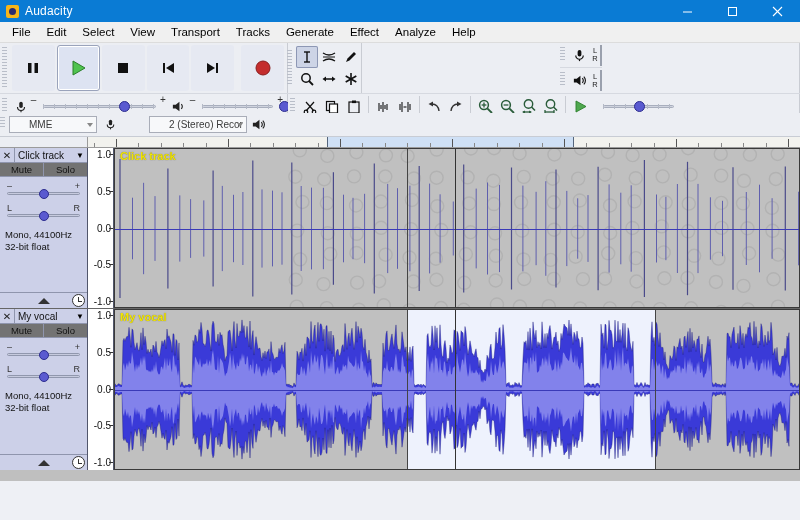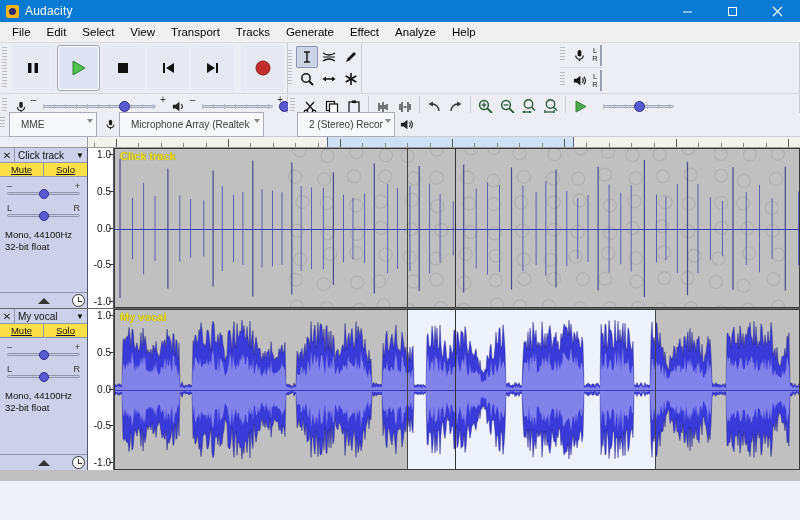--- a/index.html
+++ b/index.html
@@ -78,22 +78,22 @@
   .meter .lr { width:9px; font-size:7.5px; line-height:8px; color:#222; text-align:center;}
   .meterbar { position:relative; height:20px; border:1px solid #9aa0ad; background:#fff; overflow:hidden;}
   .meterbar .tk { position:absolute; top:0; width:1px; height:3px; background:#777; }
   .meterbar .lbl { position:absolute; top:3px; font-size:8.5px; color:#111; transform:translateX(-50%); white-space:nowrap;}
   .meterbar .green { position:absolute; left:0; top:0; bottom:0; background:#62d46a; }
   .meterbar .overlay { position:absolute; left:0; right:0; top:3px; text-align:center;
         font-size:8.5px; color:#111; background:transparent; }
 
   
   .combo {
-    height:25px; border:1px solid #a9adb8; background:#f7f8fa; display:flex; align-items:center;
-    padding:0 11px; font-size:10px; color:#3a3a3a; position:relative; overflow:hidden; white-space:nowrap;
+    height:17px; border:1px solid #a9adb8; background:#f7f8fa; display:flex; align-items:center;
+    padding:0 19px; font-size:10px; color:#3a3a3a; position:relative; overflow:hidden; white-space:nowrap;
   }
   .combo .arr { position:absolute; right:3px; top:6px; width:0;height:0;
       border-left:3px solid transparent;border-right:3px solid transparent;border-top:4px solid #888; }
 
   
   .ruler { height:28px; background:#f2f2ee; border-bottom:1px solid #9b9b9b; position:relative; overflow:hidden;}
   .ruler .lpane { position:absolute; left:0; top:0; width:88px; height:100%; background:#eceef3;
                   border-right:1px solid #9b9b9b; }
   .ruler .pinbtn { position:absolute; left:12px; top:3px; width:20px;height:18px;
         background:#eceef3; }
@@ -111,21 +111,21 @@
   .track { position:relative; display:flex; }
   .tpanel { width:88px; background:#ccd0e8; border-right:1px solid #51566b; position:relative;
             display:flex; flex-direction:column; }
   .tpanel .hdr { display:flex; align-items:center; height:15px; border-bottom:1px solid #8f95ad; }
   .tpanel .xbtn { width:15px; height:15px; display:flex;align-items:center;justify-content:center;
                   border-right:1px solid #8f95ad; font-size:10px; color:#222;}
   .tpanel .tname { flex:1; font-size:10px; padding-left:3px; color:#111; white-space:nowrap; overflow:hidden;}
   .tpanel .dd { width:14px; display:flex;align-items:center;justify-content:center; }
   .tpanel .msrow { display:flex; height:14px; border-bottom:1px solid #8f95ad; }
   .tpanel .msbtn { flex:1; display:flex;align-items:center;justify-content:center; font-size:9.5px;
-       color:#111; background:#fde047;text-decoration:underline; }
+       color:#111; background:#737373; }
   .tpanel .msbtn:first-child { border-right:1px solid #8f95ad; }
   .tpanel .sliders { padding:4px 5px 2px 5px; }
   .tpanel .tsl { position:relative; height:20px; margin-bottom:2px; }
   .tpanel .tsl .bar { position:absolute; left:2px; right:2px; top:11px; height:3px;
       background:#c6cade; border:1px solid #9097ad; border-radius:2px; }
   .tpanel .tsl .th { position:absolute; width:10px;height:10px;border-radius:50%;
       background:#5a5ad0;border:1px solid #2d2d8f; top:8px; }
   .tpanel .tsl .e1 { position:absolute; left:2px; top:0; font-size:9px; color:#333;}
   .tpanel .tsl .e2 { position:absolute; right:2px; top:0; font-size:9px; color:#333;}
   .tpanel .info { font-size:9.5px; color:#111; padding:2px 5px; line-height:12px; }
@@ -929,24 +929,20 @@
       <span>MME</span>
       <span class="arr"></span>
     </div>
     <div style="width:18px;display:flex;align-items:center;justify-content:center;">
       <svg width="13" height="13" viewBox="0 0 16 16">
           <rect x="6" y="2" width="4" height="7" rx="2" fill="#222"></rect>
           <path d="M4 8 a4 4 0 0 0 8 0" fill="none" stroke="#222" stroke-width="1.3"></path>
           <line x1="8" y1="12" x2="8" y2="14" stroke="#222" stroke-width="1.3"></line>
         </svg>
     </div>
-    <div class="combo" style="width:145px; margin-right:3px;">
-      <span>Microphone Array (Realtek</span>
-      <span class="arr"></span>
-    </div>
     <div class="combo" style="width:98px;margin-left:30px;">
       <span>2 (Stereo) Recor</span>
       <span class="arr"></span>
     </div>
     <div style="width:22px;display:flex;align-items:center;justify-content:center;">
       <svg width="15" height="15" viewBox="0 0 16 16">
           <polygon points="2,6 5,6 9,3 9,13 5,10 2,10" fill="#222"></polygon>
           <path d="M11 5.5 a3.5 3.5 0 0 1 0 5" fill="none" stroke="#222" stroke-width="1.2"></path>
           <path d="M12.6 3.8 a6 6 0 0 1 0 8.4" fill="none" stroke="#222" stroke-width="1.2"></path>
         </svg>

